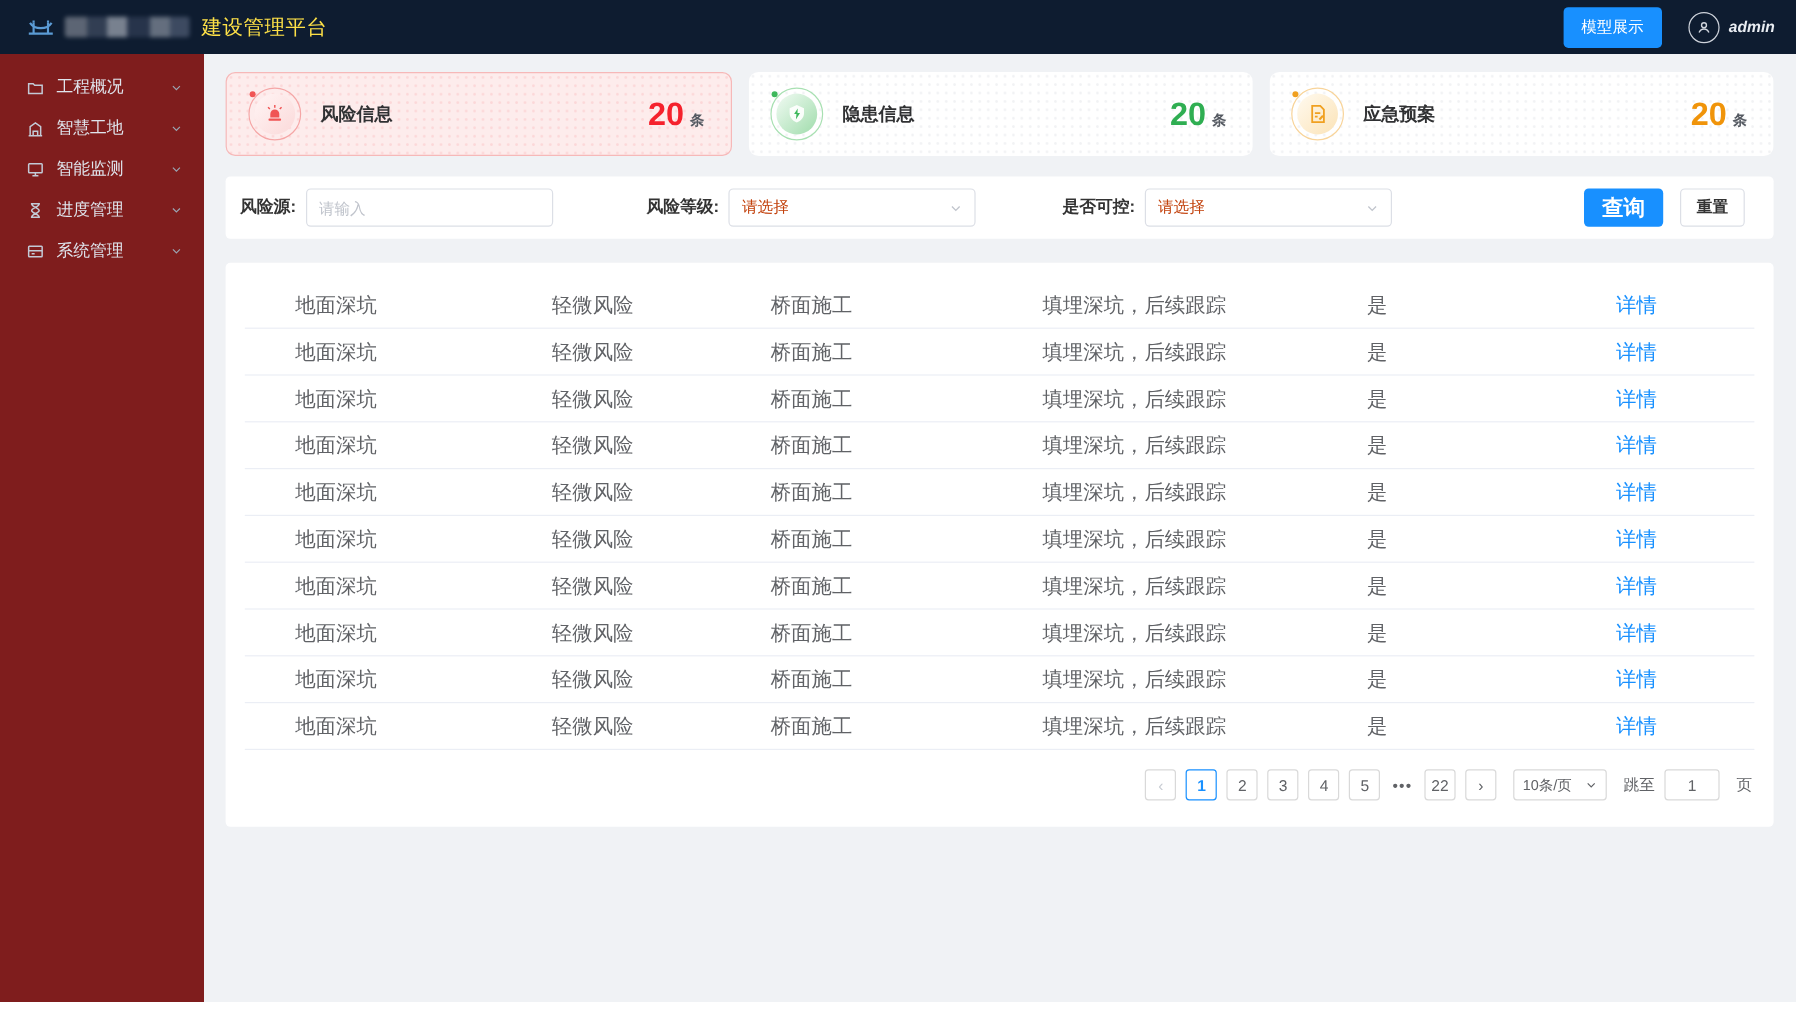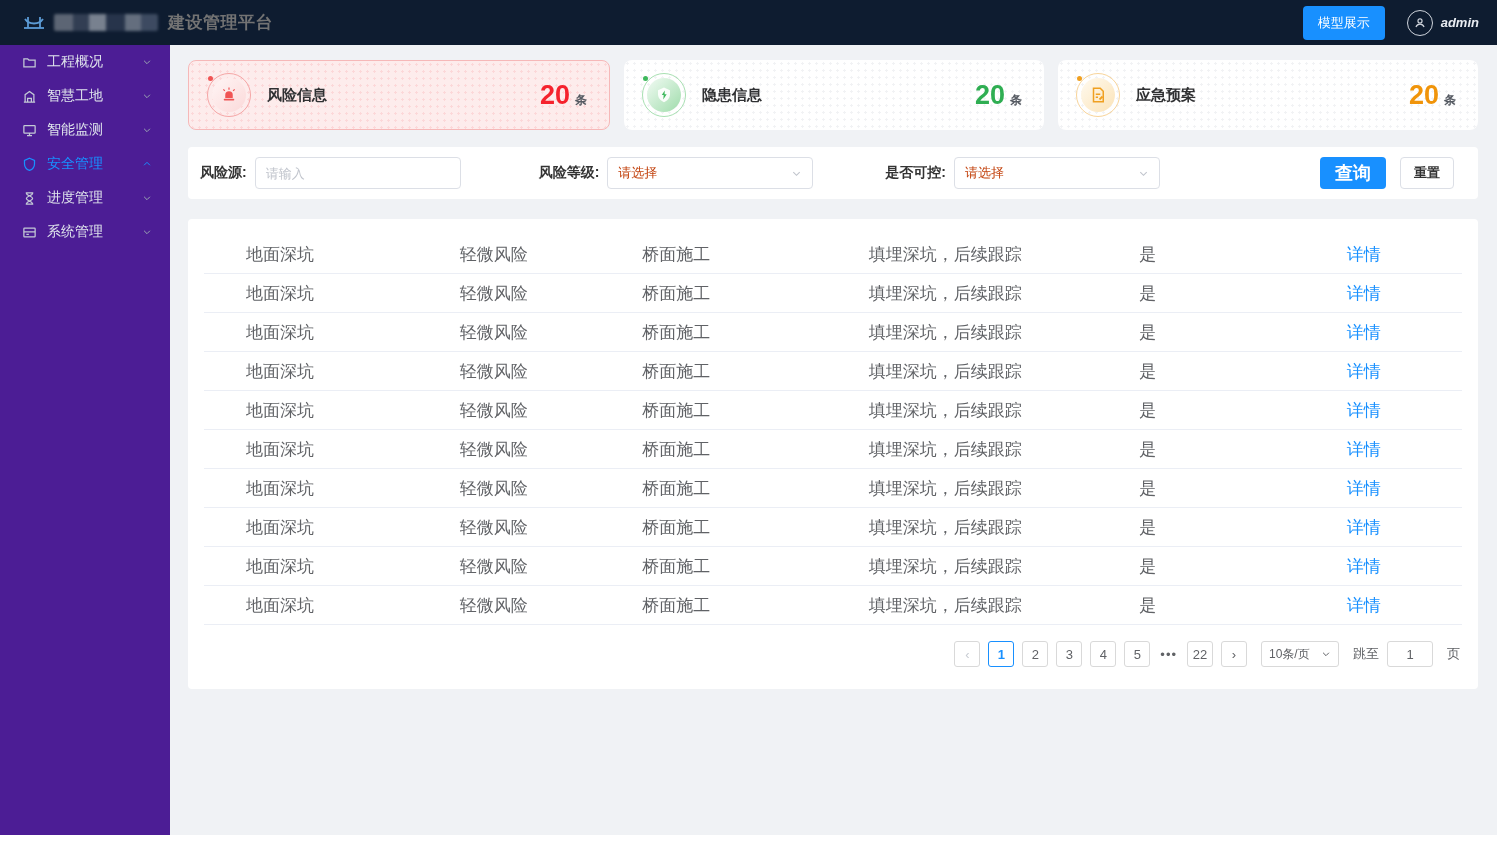--- a/index.html
+++ b/index.html
@@ -5,30 +5,30 @@
   * { margin:0; padding:0; box-sizing:border-box; }
   html,body { width:1497px; height:842px; font-family:"Liberation Sans","DejaVu Sans",sans-serif; background:#ffffff; overflow:hidden; }
 
   
   .header { height:45px; background:#0e1c30; display:flex; align-items:center; padding:0 18px 0 22px; }
   .logo-wrap { display:flex; align-items:center; gap:8px; }
   .logo-icon { width:24px; height:24px; color:#5b9bd5; }
   .redacted { width:104px; height:17px; border-radius:2px; margin-right:2px;
     background:linear-gradient(90deg,#6a7280 0 18%,#39455a 18% 34%,#8b93a0 34% 50%,#2c3950 50% 68%,#737d8c 68% 84%,#46536a 84% 100%);
     filter:blur(1.6px); opacity:.85; }
-  .app-title { color:#737373; font-size:17px; font-weight:700; letter-spacing:.5px; }
+  .app-title { color:#fde047; font-size:17px; font-weight:400; letter-spacing:.5px; }
   .header-right { margin-left:auto; display:flex; align-items:center; gap:22px; }
   .model-btn { background:#1890ff; color:#fff; font-size:13px; border:none; border-radius:4px; padding:8px 15px; cursor:pointer; font-family:inherit; }
   .user { display:flex; align-items:center; gap:8px;font-style:italic; }
   .avatar { width:26px; height:26px; border:1.5px solid #cfd4dc; border-radius:50%; display:flex; align-items:center; justify-content:center; color:#cfd4dc; }
   .username { color:#e9edf2; font-size:13px; font-weight:600; }
 
   
   .page-body { display:flex; height:790px; }
-  .sidebar { width:170px; background:#4c1d95; flex:0 0 170px; }
+  .sidebar { width:170px; background:#7f1d1d; flex:0 0 170px; padding-top:11px; }
   .main { flex:1; background:#f0f2f5; padding:15px 19px 0 18px; overflow:hidden; }
   .bottom-strip { height:7px; background:#ffffff; }
 
   
   .menu-item { height:34px; display:flex; align-items:center; padding:0 18px 0 22px; color:#dfe4ec; font-size:14px; cursor:pointer; }
   .menu-item .m-icon { width:15px; height:15px; margin-right:10px; flex:0 0 15px; color:#c3cad6; }
   .menu-item .chev { margin-left:auto; width:10px; height:10px; color:#9aa4b2; }
   .menu-item.parent-active { color:#1890ff; }
   .menu-item.parent-active .m-icon { color:#1890ff; }
   .menu-item.parent-active .chev { color:#1890ff; transform:rotate(180deg); }
@@ -153,33 +153,20 @@
             <path d="M12 16v4M8 20h8"></path>
           </svg>
       </span>
       <span>智能监测</span>
       <span class="chev">
         <svg viewBox="0 0 24 24" fill="none" stroke="currentColor" stroke-width="2.4">
             <path d="M5 9l7 7 7-7"></path>
           </svg>
       </span>
     </div>
-    <div class="menu-item parent-active">
-      <span class="m-icon">
-        <svg viewBox="0 0 24 24" fill="none" stroke="currentColor" stroke-width="2">
-            <path d="M12 2l8 3.5V11c0 5-3.3 8.6-8 10.5C7.3 19.6 4 16 4 11V5.5z"></path>
-          </svg>
-      </span>
-      <span>安全管理</span>
-      <span class="chev">
-        <svg viewBox="0 0 24 24" fill="none" stroke="currentColor" stroke-width="2.4">
-            <path d="M5 9l7 7 7-7"></path>
-          </svg>
-      </span>
-    </div>
     <div class="menu-item">
       <span class="m-icon">
         <svg viewBox="0 0 24 24" fill="none" stroke="currentColor" stroke-width="2">
             <path d="M6 3h12M6 21h12M7 3c0 5 10 5 10 9s-10 4-10 9M17 3c0 5-10 5-10 9s10 4 10 9"></path>
           </svg>
       </span>
       <span>进度管理</span>
       <span class="chev">
         <svg viewBox="0 0 24 24" fill="none" stroke="currentColor" stroke-width="2.4">
             <path d="M5 9l7 7 7-7"></path>

